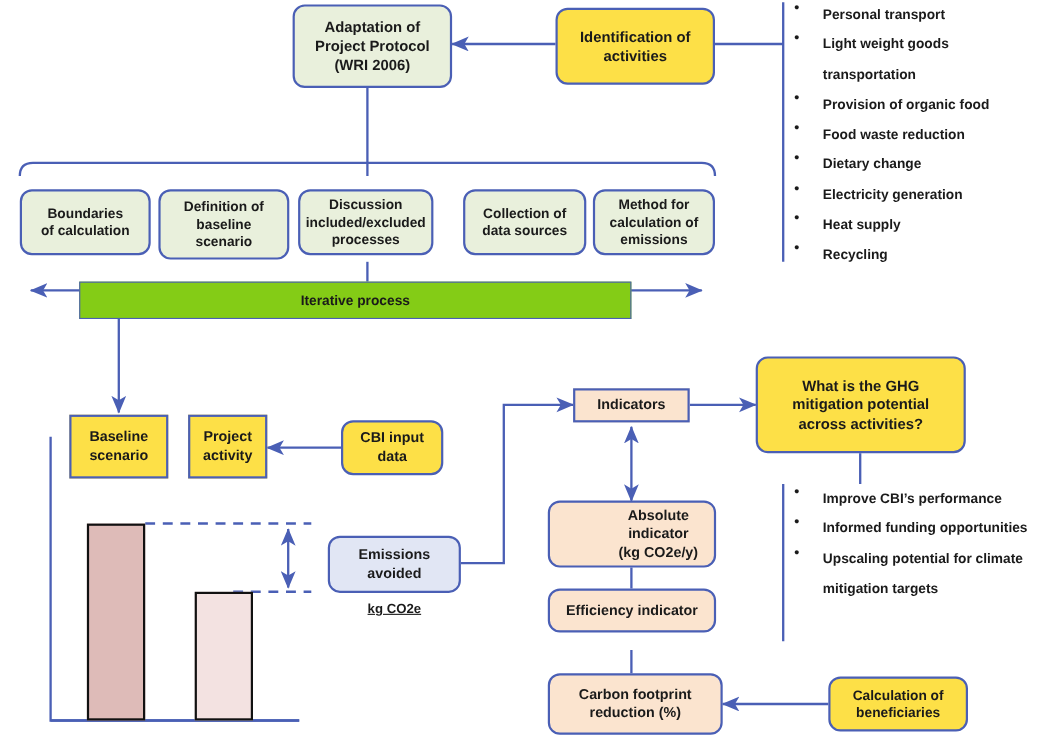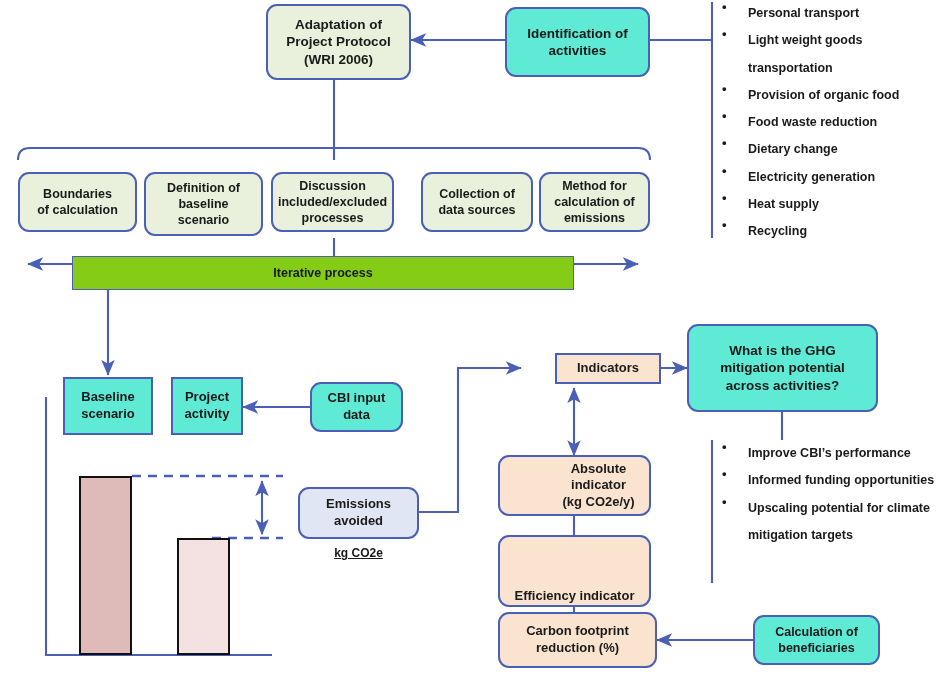--- a/index.html
+++ b/index.html
@@ -37,21 +37,21 @@
     background: #ffffff;
     z-index: 3;
   }
   .node .lines { display: block; width: 100%; }
   .node .lines span { display: block; }
   .rounded { border-radius: 11px; }
   .sharp { border-radius: 0; }
   .green { background: #e9f0dc; }
   .peach { background: #fbe4cf; }
   .lav   { background: #e1e6f4; }
-  .white { background: #5eead4; }
+  .white { background: #fde047; }
 
   .bullets {
     position: absolute;
     z-index: 3;
     font-weight: bold;
     color: #1a1a1a;
   }
   .bullets .row {
     display: flex;
     align-items: flex-start;
@@ -247,42 +247,42 @@
     <span class="lines">
       <span>Emissions</span>
       <span>avoided</span>
     </span>
   </div>
 
   <div class="plain-label" style="left:298px; top:546px; width:121px; font-size:12px;">
     <span>kg CO2e</span>
   </div>
 
-  <div class="node sharp peach" style="left:521px; top:353px; width:106px; height:31px; font-size:13px;margin-left:34px;">
+  <div class="node sharp peach" style="left:521px; top:353px; width:106px; height:31px; font-size:13px;">
     <span class="lines">
       <span>Indicators</span>
     </span>
   </div>
 
   <div class="node rounded white" style="left:687px; top:324px; width:191px; height:88px; font-size:13.5px;">
     <span class="lines">
       <span>What is the GHG</span>
       <span>mitigation potential</span>
       <span>across activities?</span>
     </span>
   </div>
 
   <div class="node rounded peach" style="left:498px; top:455px; width:153px; height:61px; font-size:13px;padding-left:48px;">
     <span class="lines">
       <span>Absolute indicator</span>
       <span>(kg CO2e/y)</span>
     </span>
   </div>
 
-  <div class="node rounded peach" style="left:498px; top:535px; width:153px; height:72px; font-size:13px;align-items:flex-end;">
+  <div class="node rounded peach" style="left:498px; top:535px; width:153px; height:40px; font-size:13px;">
     <span class="lines">
       <span>Efficiency indicator</span>
     </span>
   </div>
 
   <div class="node rounded peach" style="left:498px; top:612px; width:159px; height:56px; font-size:13px;">
     <span class="lines">
       <span>Carbon footprint</span>
       <span>reduction (%)</span>
     </span>

